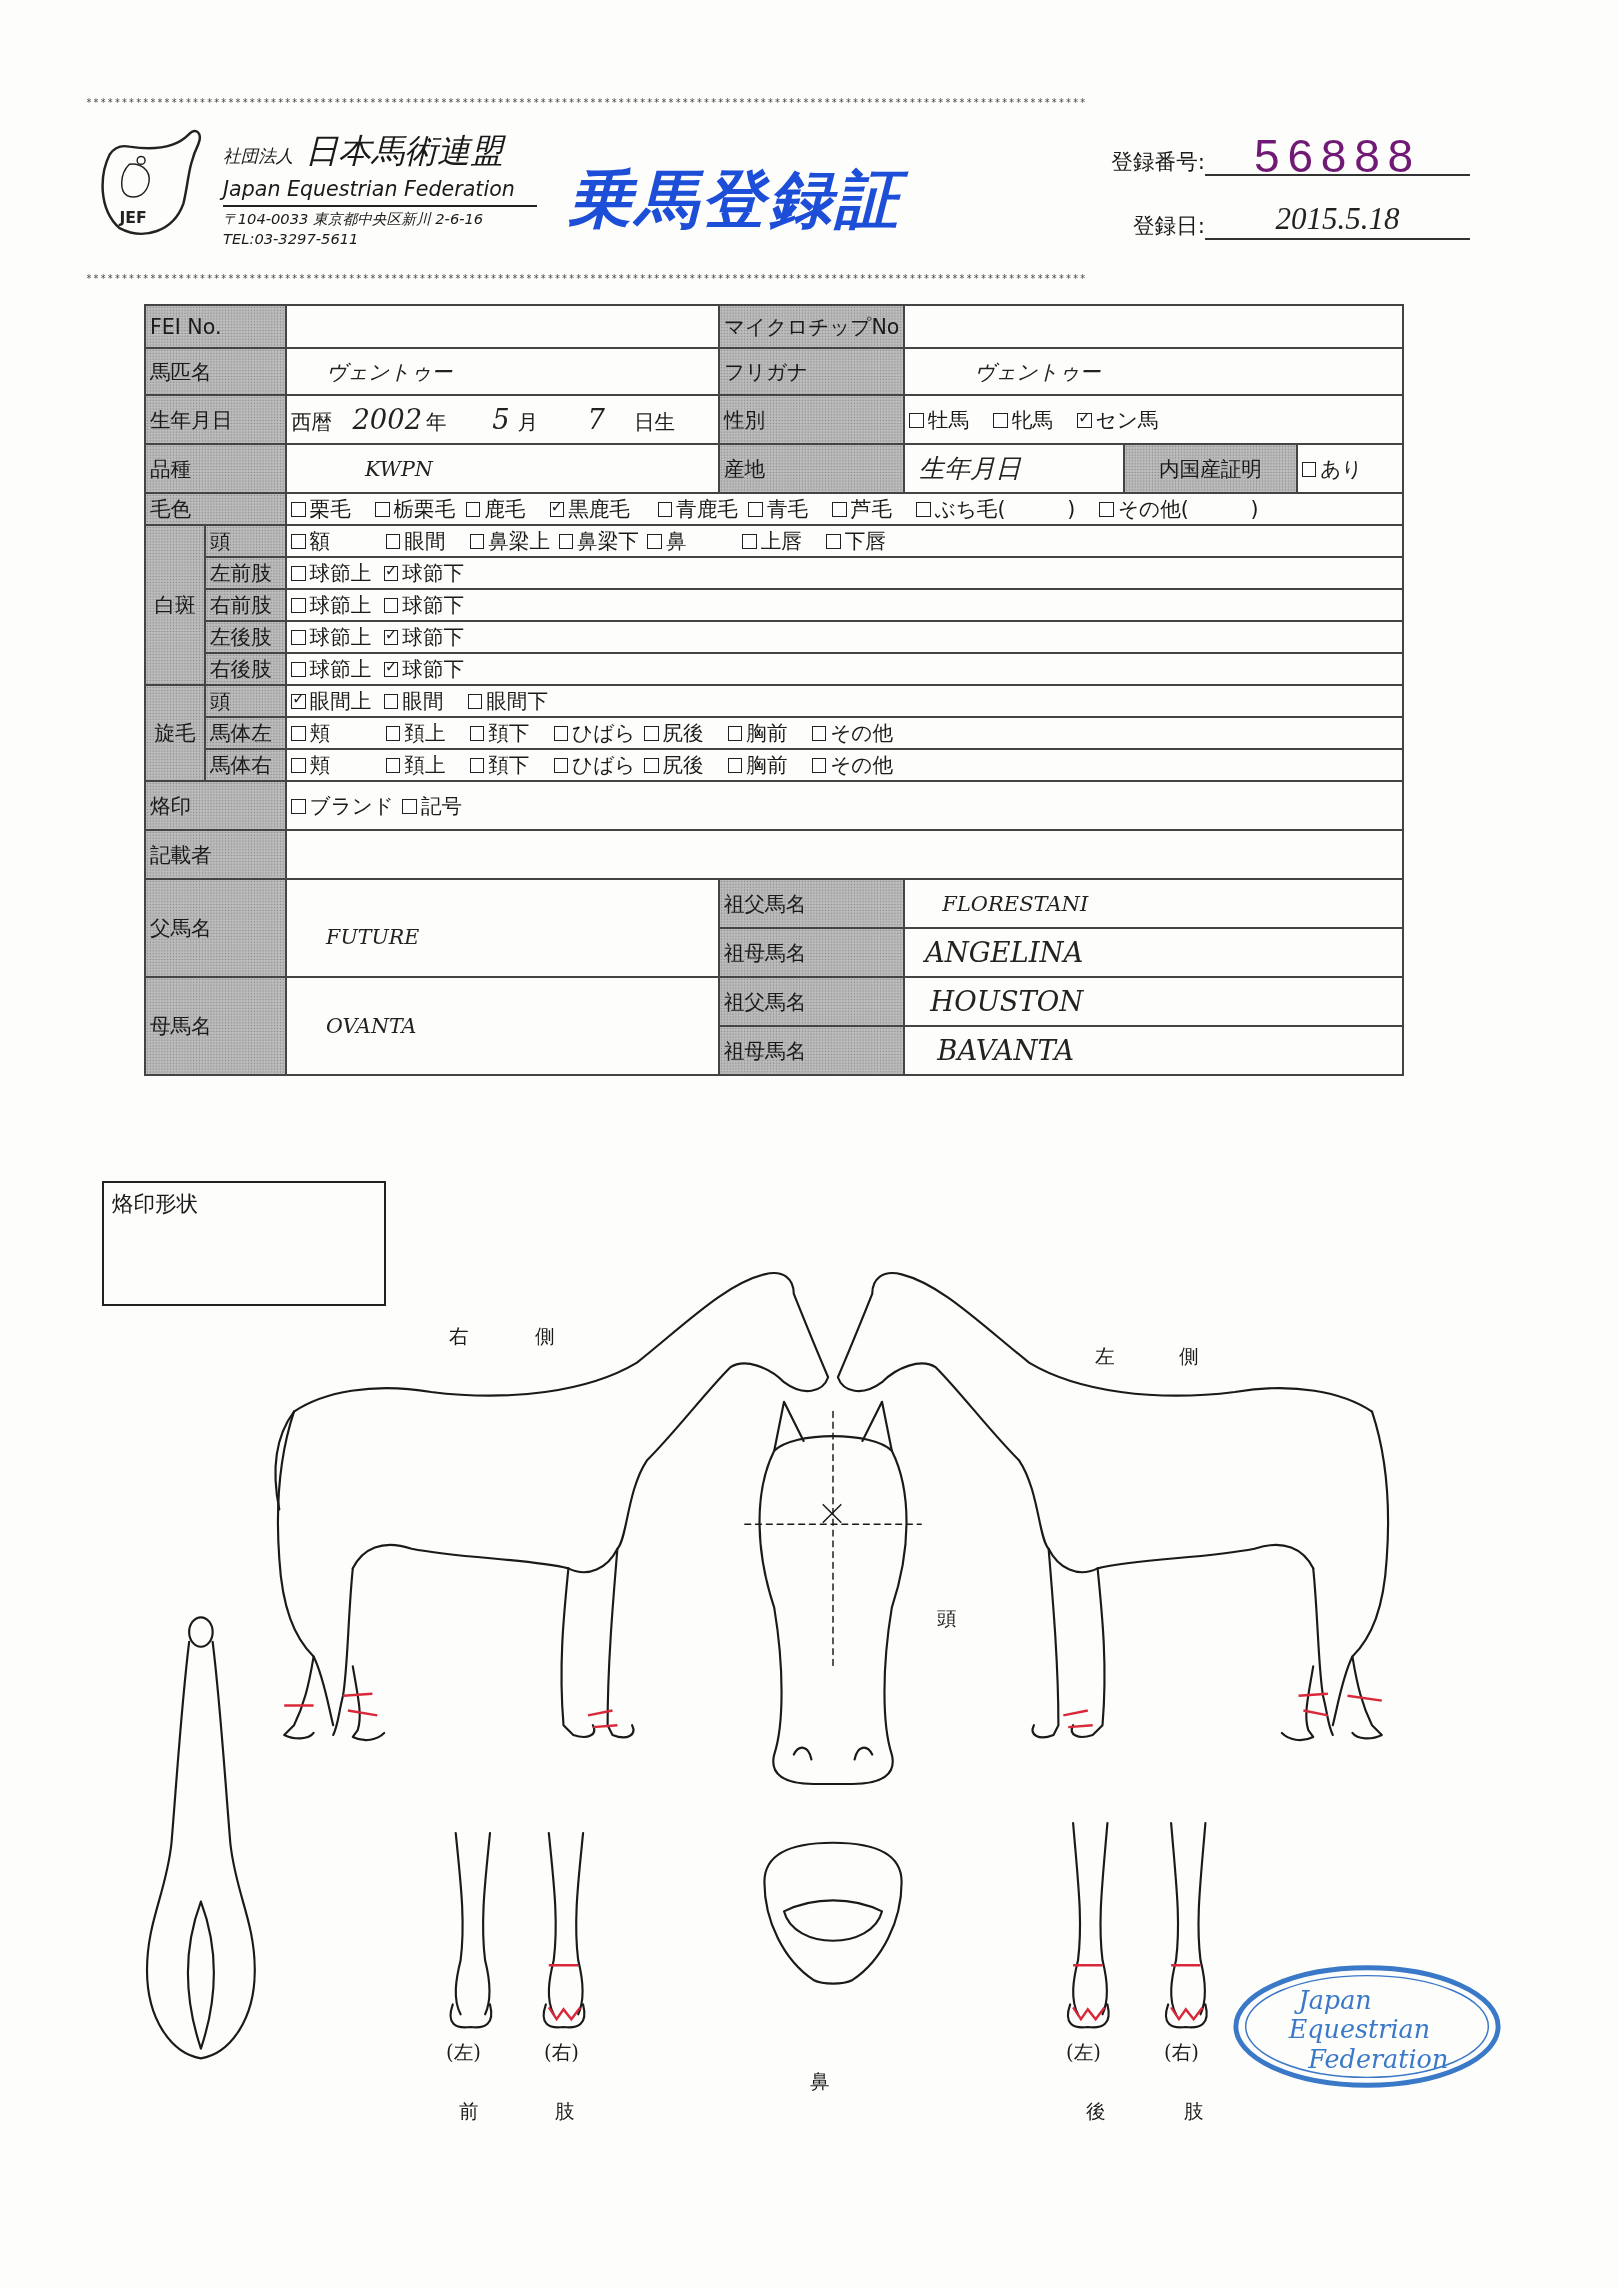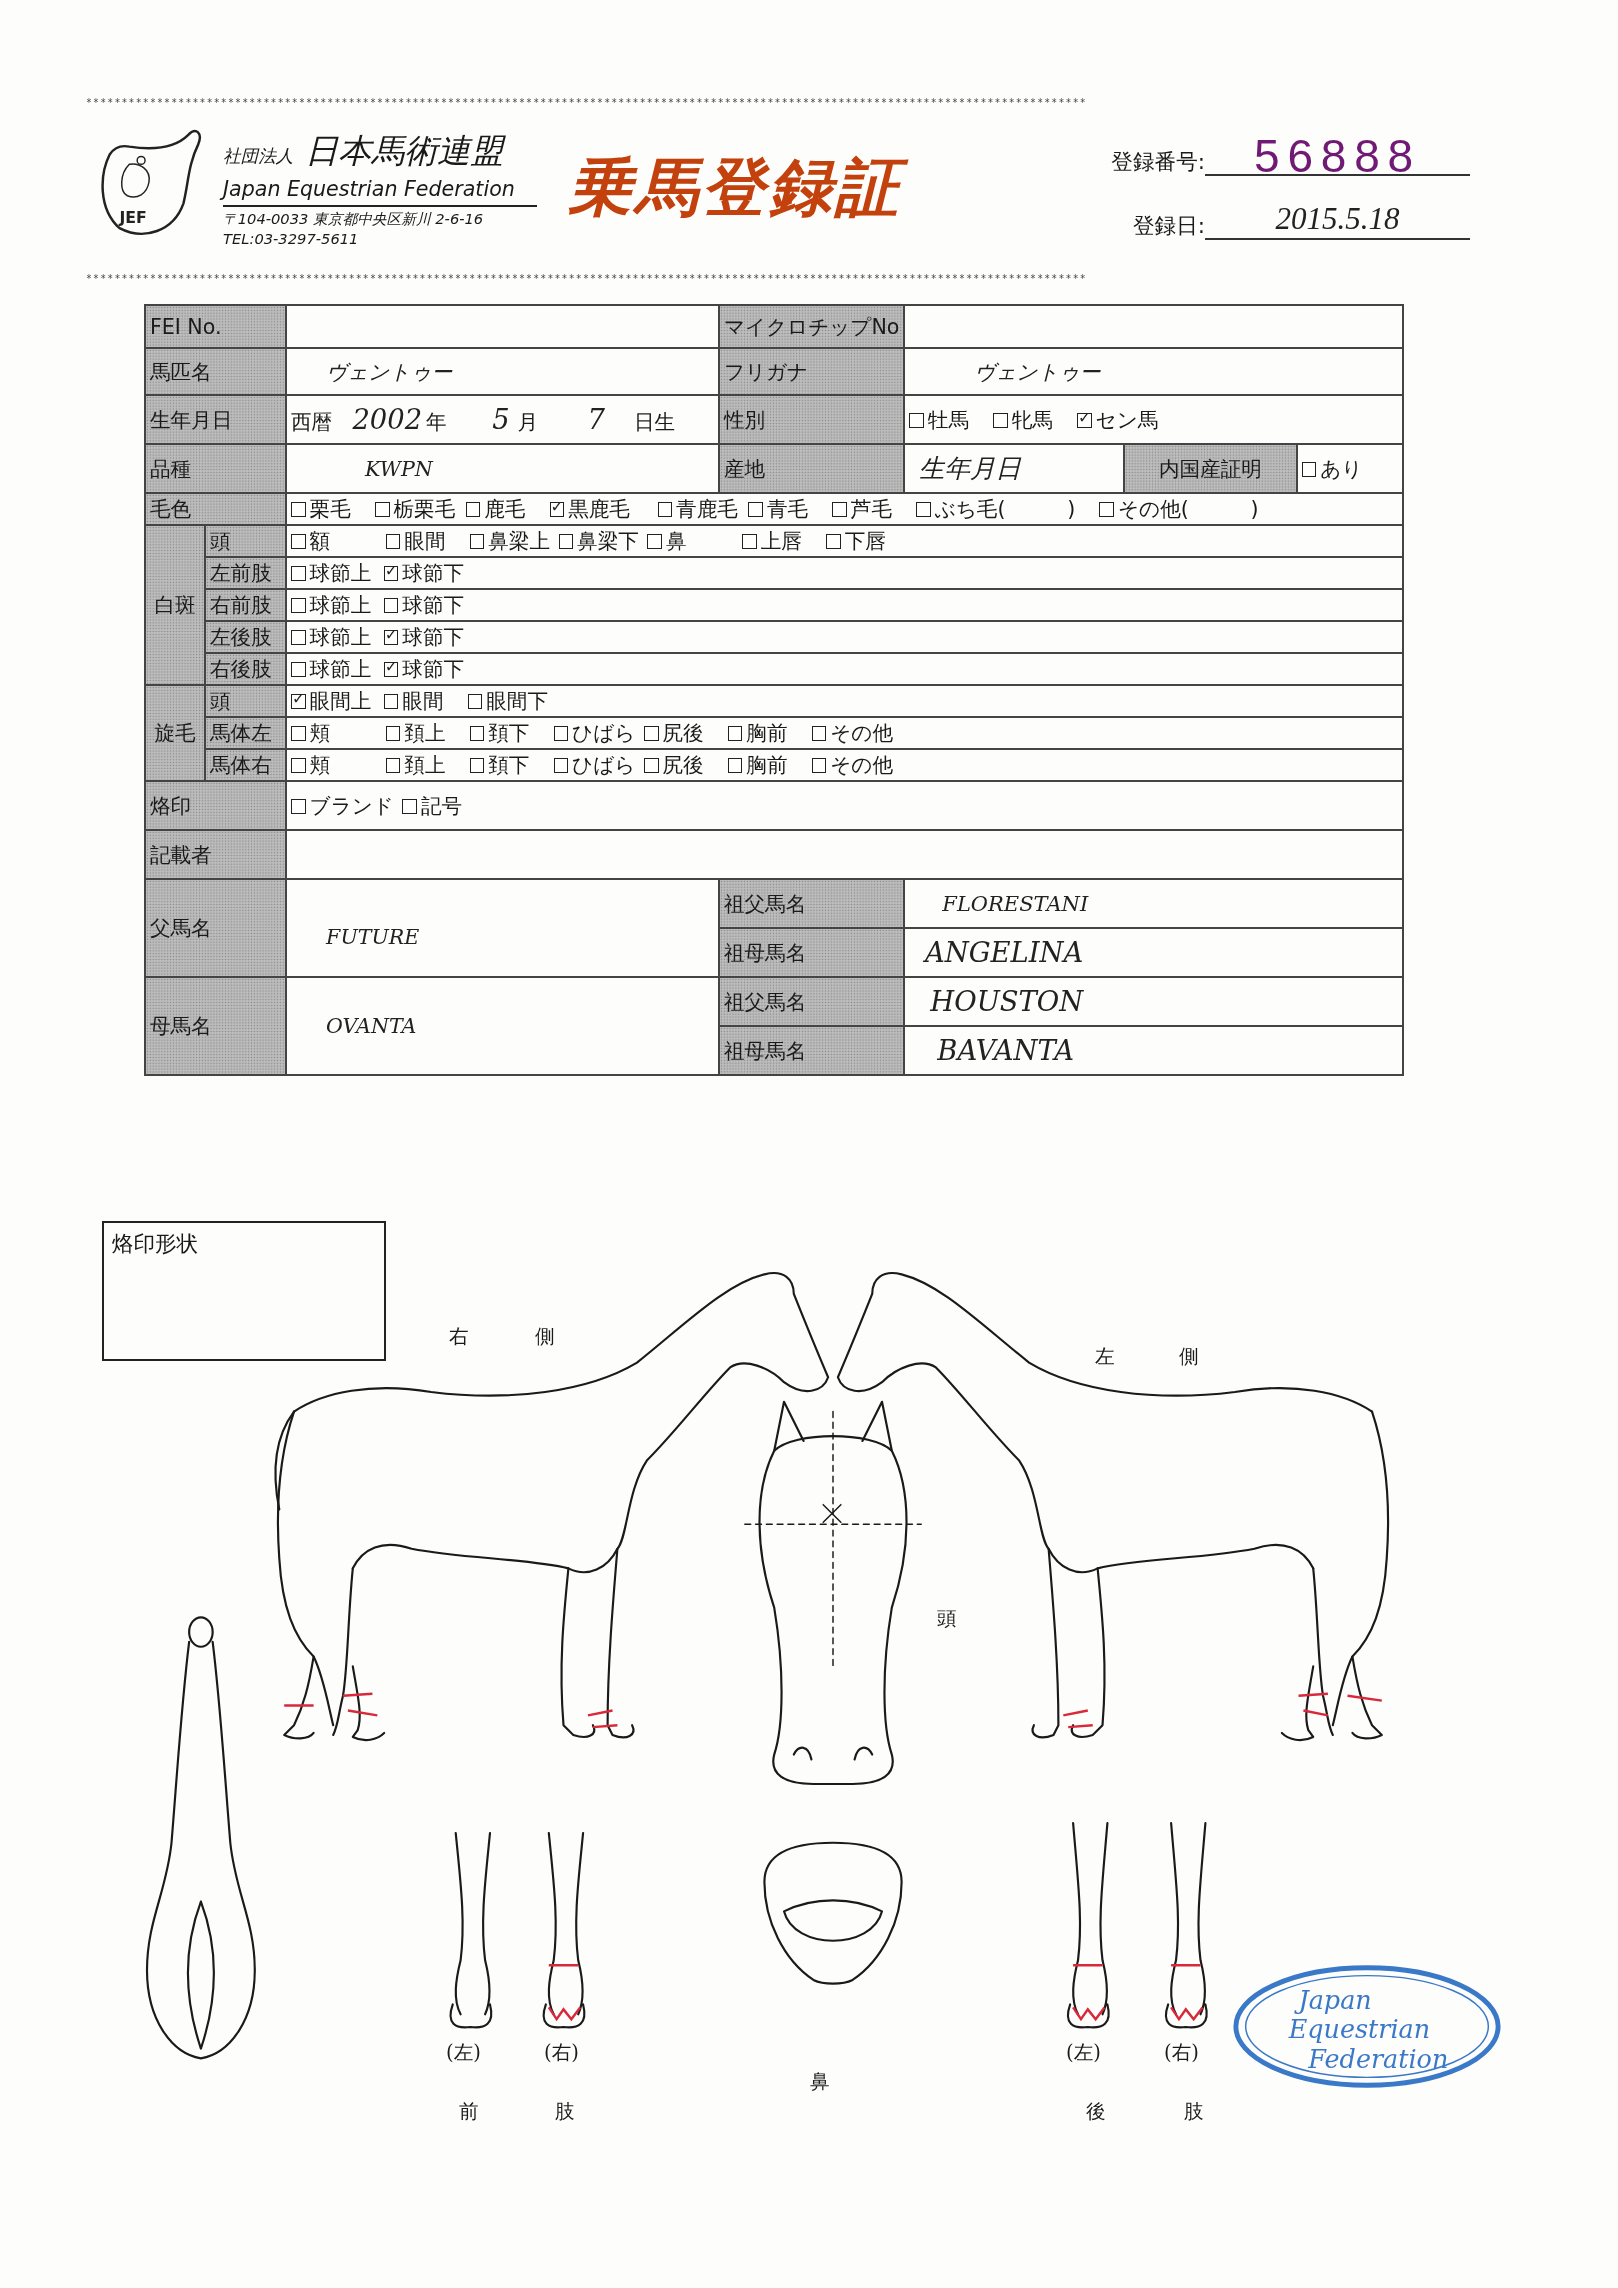--- a/index.html
+++ b/index.html
@@ -8,39 +8,39 @@
 
   .stars { position: absolute; left: 86px; width: 1382px; height: 13.7px; font-family: "DejaVu Sans Mono", monospace; font-size: 9.8px; letter-spacing: 1.2px; color: #444; white-space: nowrap; overflow: hidden; line-height: 13.7px; }
 
   .logo { position: absolute; left: 90px; top: 125px; width: 116px; height: 114px; }
   .org { position: absolute; left: 223px; top: 131px; width: 314px; }
   .org .ja { font-style: italic; font-size: 33px; line-height: 39px; }
   .org .ja small { font-size: 17.6px; margin-right: 11.8px; font-style: italic; }
   .org .en { font-style: italic; font-size: 20.6px; line-height: 27.4px; border-bottom: 2px solid #222; padding-bottom: 2px; }
   .org .addr { font-style: italic; font-size: 14.7px; line-height: 15.7px; margin-top: 3.9px; }
 
-  .doc-title { position: absolute; left: 568px; top: 145px; font-size: 63px; font-weight: bold; font-style: italic; letter-spacing: 3.9px; color: #c2410c; }
+  .doc-title { position: absolute; left: 568px; top: 157px; font-size: 63px; font-weight: bold; font-style: italic; letter-spacing: 3.9px; color: #1d4ed8; }
 
   .reg { position: absolute; left: 1078px; font-size: 21.6px; }
   .reg .lbl { display: inline-block; width: 127px; text-align: right; }
   .reg .val { position: absolute; left: 127px; width: 265px; border-bottom: 2.9px solid #333; text-align: center; }
   .reg-num .val { top: -17.6px; height: 47px; font-family: Liberation Sans, sans-serif; font-size: 46px; color: #701a75; letter-spacing: 7.8px; }
   .reg-date .val { top: -9.8px; height: 39px; font-size: 31px; font-family: "Liberation Serif", serif; font-style: italic; }
 
   .hand { font-family: "DejaVu Serif", serif; font-style: italic; color: #222; }
 
   table.main { position: absolute; left: 144px; top: 304px; width: 1260px; border-collapse: collapse; border: 2.9px solid #333; }
   table.main td { border: 2px solid #444; height: 32px; font-size: 20.6px; padding: 0 3.9px; vertical-align: middle; white-space: nowrap; }
   td.h { background-color: #bdbdbd; background-image: radial-gradient(#888 0.8px, transparent 1px); background-size: 2.9px 2.9px; font-size: 20.6px; }
   .cb { display: inline-block; width: 14.7px; height: 14.7px; border: 1.5px solid #222; vertical-align: -1px; margin-right: 3.9px; position: relative; background: #fff; }
   .cb.on::after { content: "✓"; position: absolute; left: 0px; top: -5.9px; font-size: 15.7px; color: #222; }
   .opt { display: inline-block; margin-right: 17.6px; }
   .cell-hand { font-size: 29px; padding-left: 39px !important; border-radius: 6px; }
 
-  .brand-box { position: absolute; left: 102px; top: 1181px; width: 284px; height: 140px; border: 2px solid #222; margin-top: 40px; }
+  .brand-box { position: absolute; left: 102px; top: 1181px; width: 284px; height: 125px; border: 2px solid #222; }
   .brand-box span { position: absolute; left: 7.8px; top: 5.9px; font-size: 21.6px; }
 
   .label { position: absolute; font-size: 19.6px; font-family: "DejaVu Serif", serif; }
   svg.draw { position: absolute; left: 0; top: 0; }
 
   .stamp { position: absolute; left: 1230px; top: 1958px; width: 274px; height: 137px; }
 </style>
 </head>
 <body>
 

